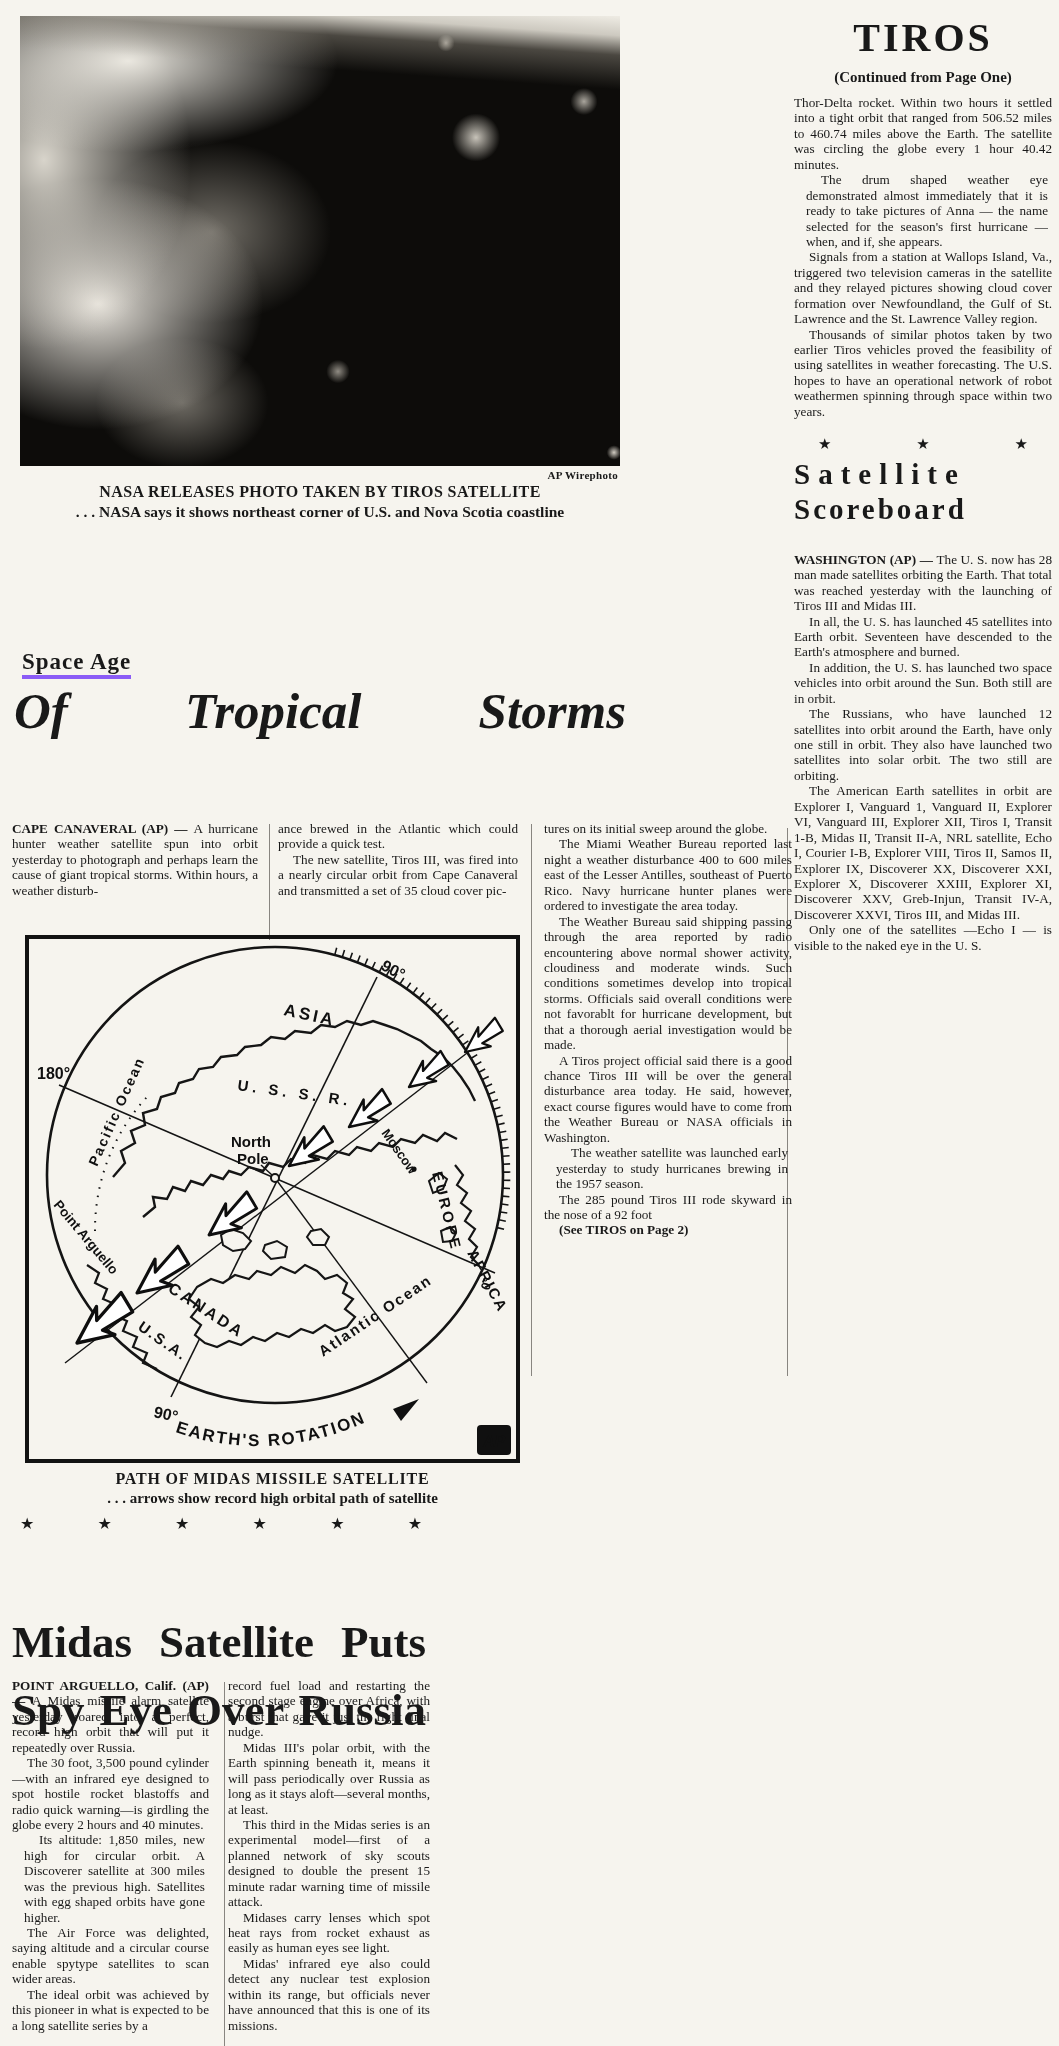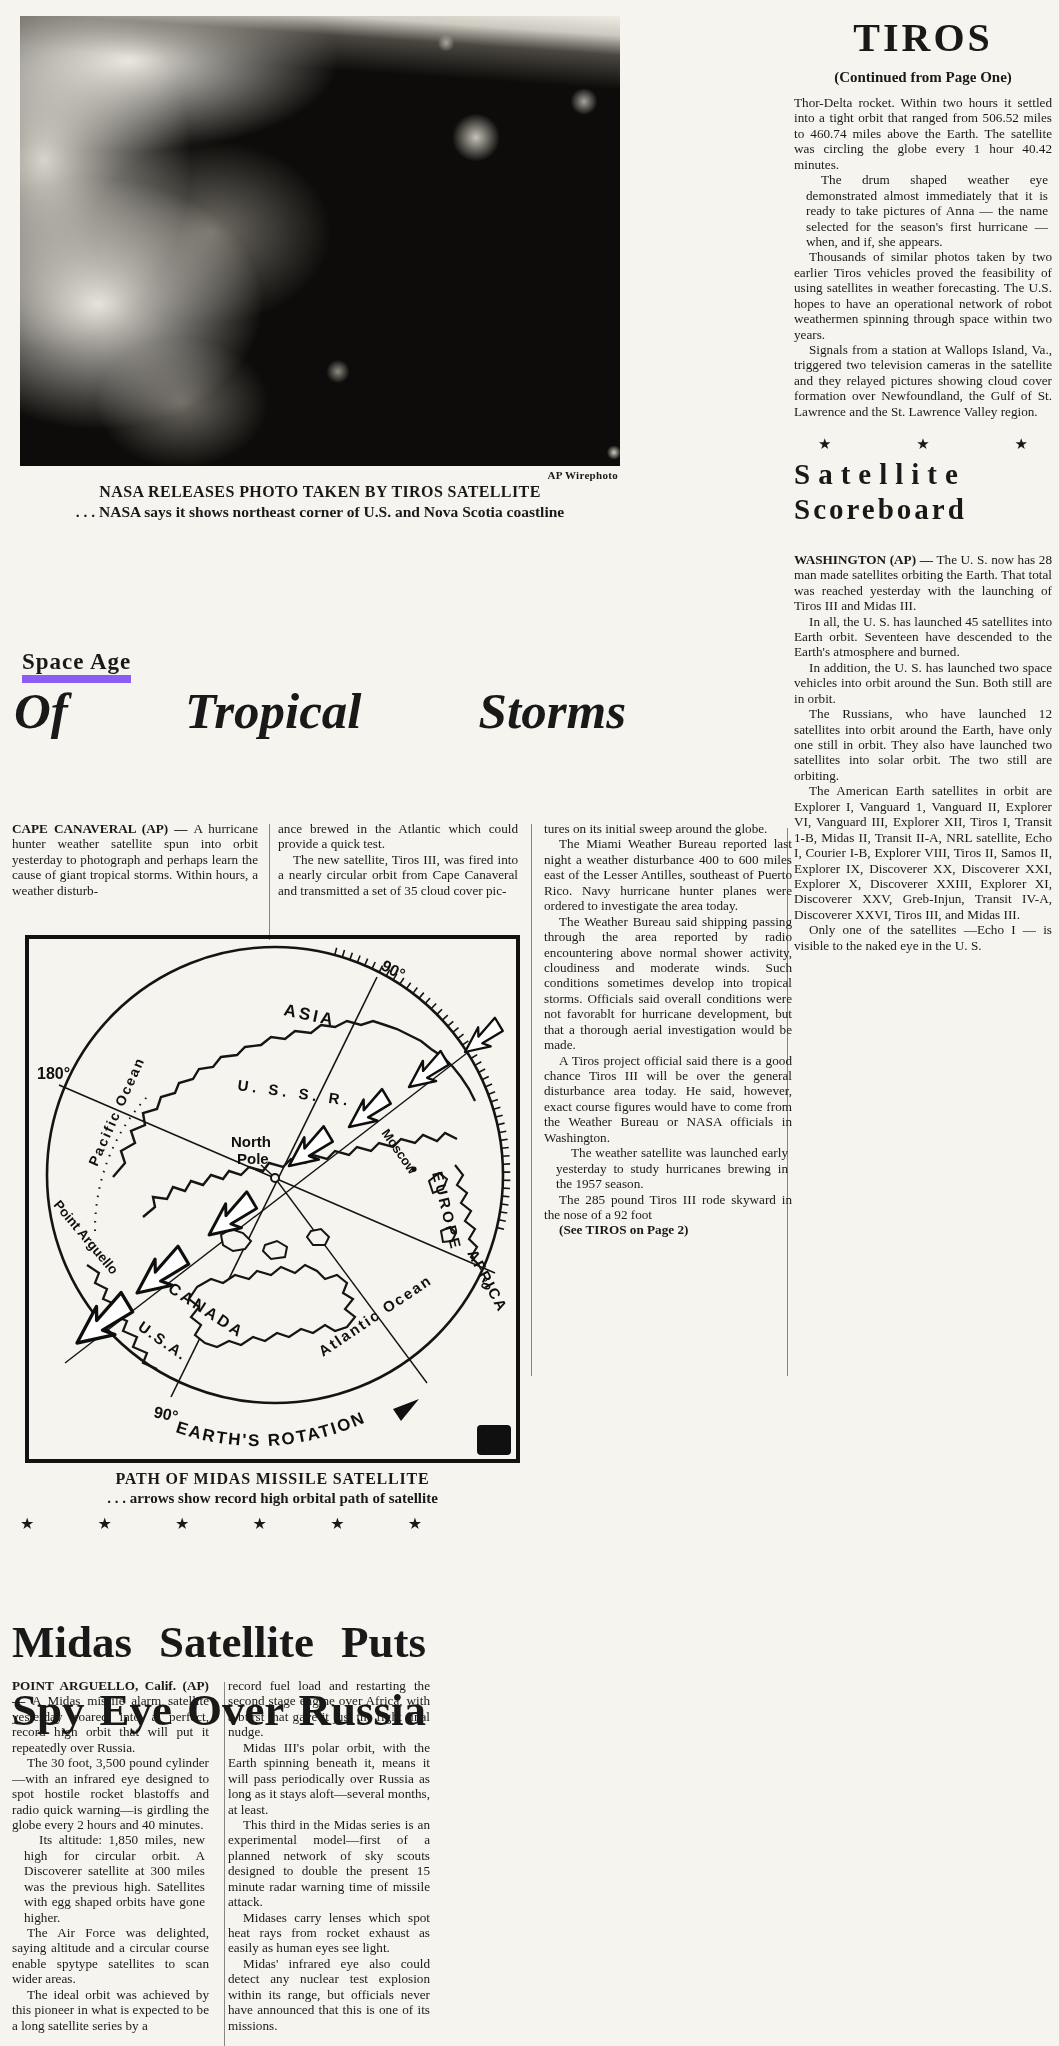--- a/index.html
+++ b/index.html
@@ -25,21 +25,21 @@
       radial-gradient(circle 15px at 53% 79%, rgba(214,208,196,.65), rgba(214,208,196,0) 78%),
       radial-gradient(circle 11px at 71% 6%, rgba(230,225,214,.8), rgba(230,225,214,0) 78%),
       radial-gradient(circle 9px at 99% 97%, rgba(230,225,214,.9), rgba(230,225,214,0) 80%),
       #0d0c0a;
   }
   .wirephoto { position:absolute; left:20px; top:469px; width:598px; text-align:right; font-size:11px; font-weight:bold; letter-spacing:.3px; }
   .photo-cap1 { position:absolute; left:20px; top:483px; width:600px; text-align:center; font-weight:bold; font-size:16px; letter-spacing:.4px; }
   .photo-cap2 { position:absolute; left:20px; top:503px; width:600px; text-align:center; font-weight:bold; font-size:15.5px; }
 
   
-  .kicker { position:absolute; left:22px; top:649px; font-size:23px; font-weight:bold; letter-spacing:1px; border-bottom:8px solid #8b5cf6; padding-bottom:0; }
+  .kicker { position:absolute; left:22px; top:649px; font-size:23px; font-weight:bold; letter-spacing:1px; border-bottom:4px solid #8b5cf6; padding-bottom:0; }
   .main-headline { position:absolute; left:14px; top:678px; width:612px; font-size:51px; font-weight:bold; font-style:italic; line-height:1.3; }
   .spread { text-align:justify; text-align-last:justify; }
   .tiros-cols { position:absolute; left:12px; top:821px; width:780px; display:flex; }
   .tcol1 { width:256px; padding-right:10px; }
   .tcol2 { width:262px; padding:0 12px 0 10px; }
   .tcol3 { width:262px; padding-left:14px; }
   p.body { font-size:13.2px; line-height:1.17; text-align:justify; text-indent:15px; margin:0; }
   p.cont { text-indent:0; }
   p.inset { padding-left:12px; padding-right:4px; }
   .jump { text-align:center; font-weight:bold; font-size:14.5px; margin-top:10px; text-indent:0; }
@@ -205,22 +205,22 @@
       <p class="body">Midases carry lenses which spot heat rays from rocket exhaust as easily as human eyes see light.</p>
       <p class="body">Midas' infrared eye also could detect any nuclear test explosion within its range, but officials never have announced that this is one of its missions.</p>
     </div>
   </div>
 
   <div class="rightcol">
     <div class="tiros-head">TIROS</div>
     <div class="continued">(Continued from Page One)</div>
     <p class="body cont">Thor-Delta rocket. Within two hours it settled into a tight orbit that ranged from 506.52 miles to 460.74 miles above the Earth. The satellite was circling the globe every 1 hour 40.42 minutes.</p>
     <p class="body inset">The drum shaped weather eye demonstrated almost immediately that it is ready to take pictures of Anna — the name selected for the season's first hurricane — when, and if, she appears.</p>
+    <p class="body">Signals from a station at Wallops Island, Va., triggered two television cameras in the satellite and they relayed pictures showing cloud cover formation over Newfoundland, the Gulf of St. Lawrence and the St. Lawrence Valley region.</p>
     <p class="body">Thousands of similar photos taken by two earlier Tiros vehicles proved the feasibility of using satellites in weather forecasting. The U.S. hopes to have an operational network of robot weathermen spinning through space within two years.</p>
-    <p class="body">Signals from a station at Wallops Island, Va., triggered two television cameras in the satellite and they relayed pictures showing cloud cover formation over Newfoundland, the Gulf of St. Lawrence and the St. Lawrence Valley region.</p>
 
     <div class="sb-stars">
       <span class="star">★</span>
       <span class="star">★</span>
       <span class="star">★</span>
     </div>
     <div class="sb-head1">Satellite</div>
     <div class="sb-head2">Scoreboard</div>
     <p class="body cont"><strong>WASHINGTON (AP) — </strong><span>The U. S. now has 28 man made satellites orbiting the Earth. That total was reached yesterday with the launching of Tiros III and Midas III.</span></p>
     <p class="body">In all, the U. S. has launched 45 satellites into Earth orbit. Seventeen have descended to the Earth's atmosphere and burned.</p>

